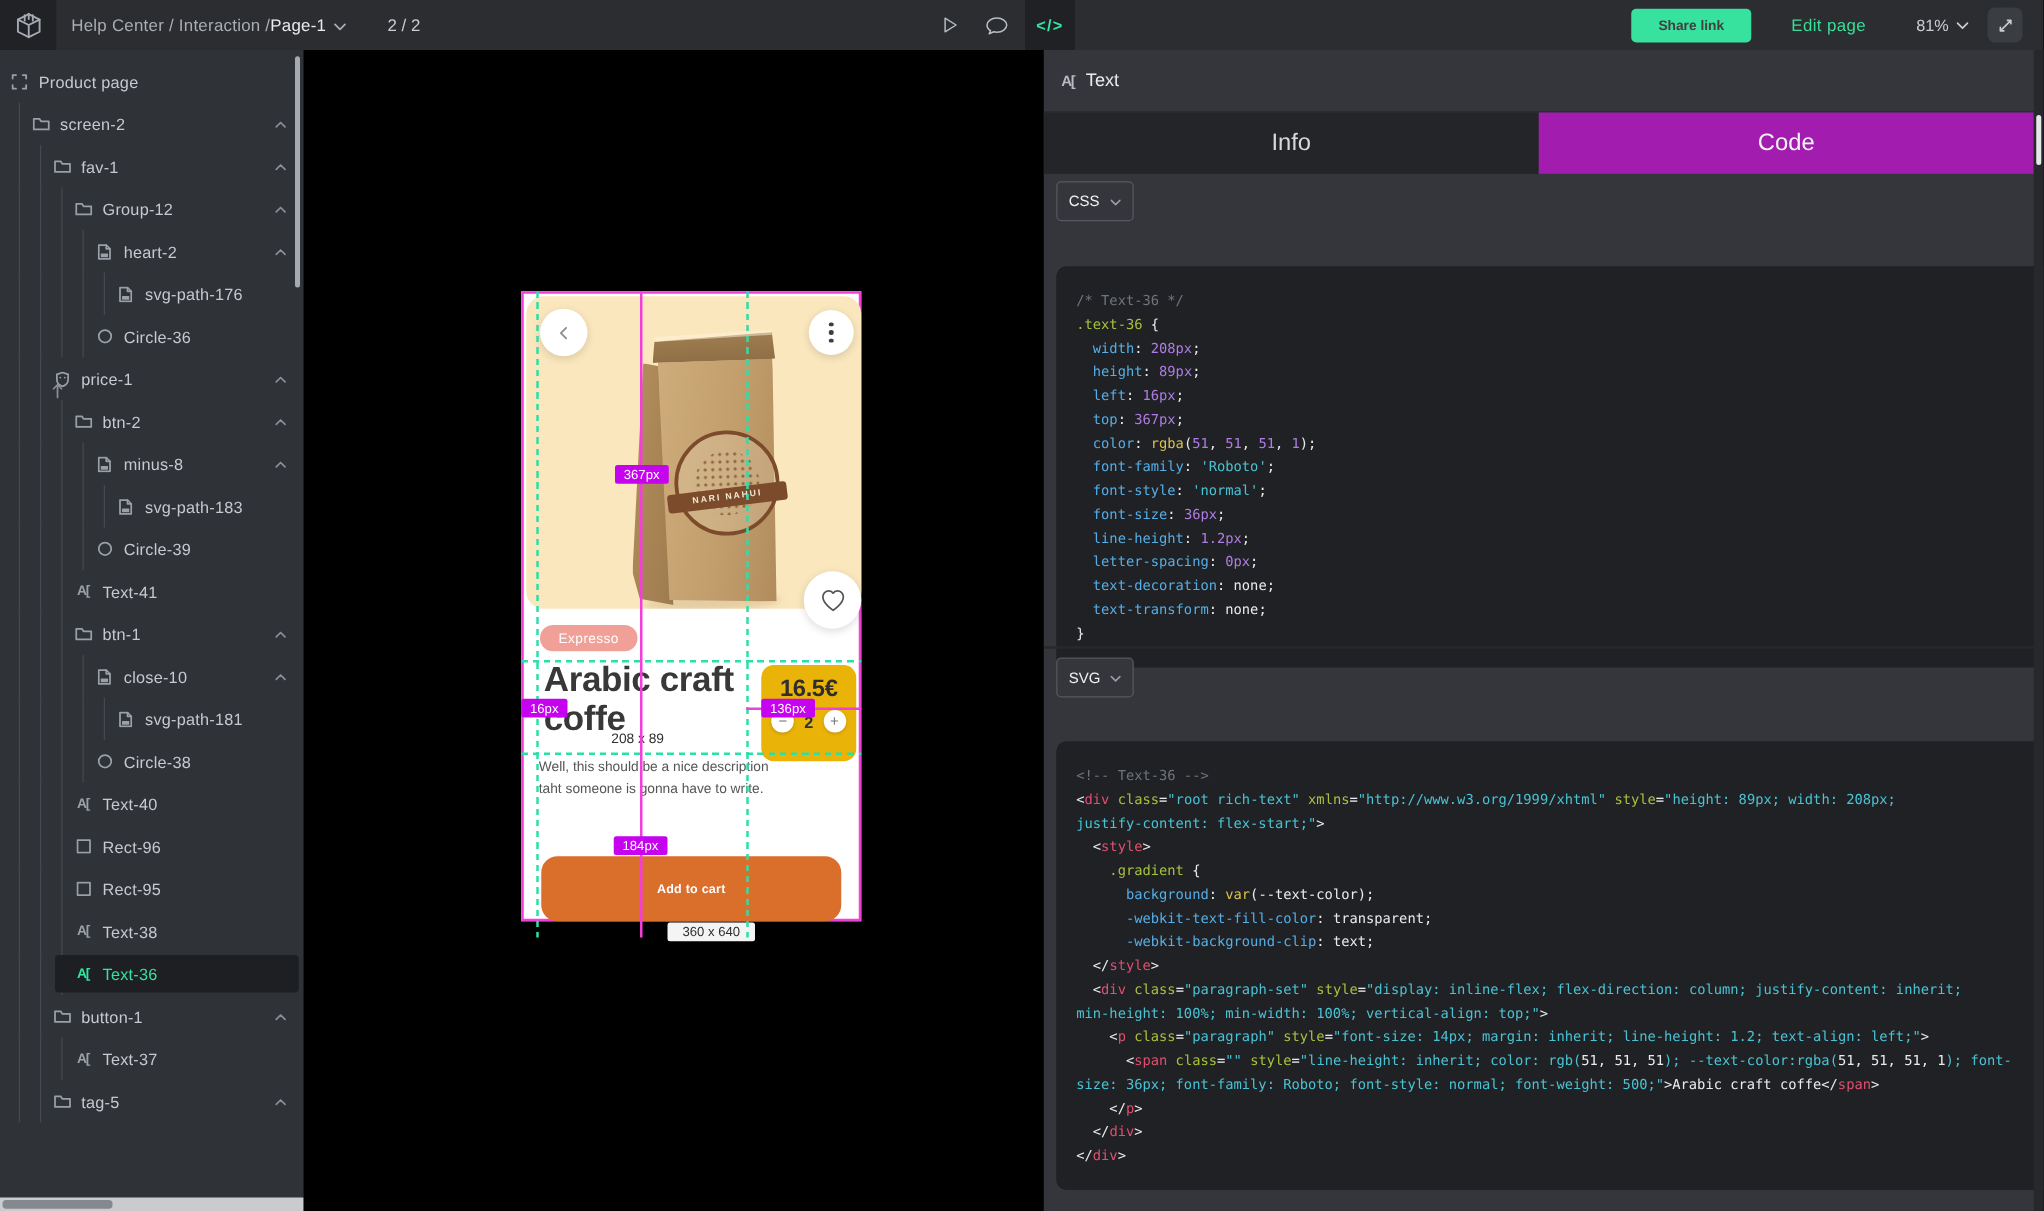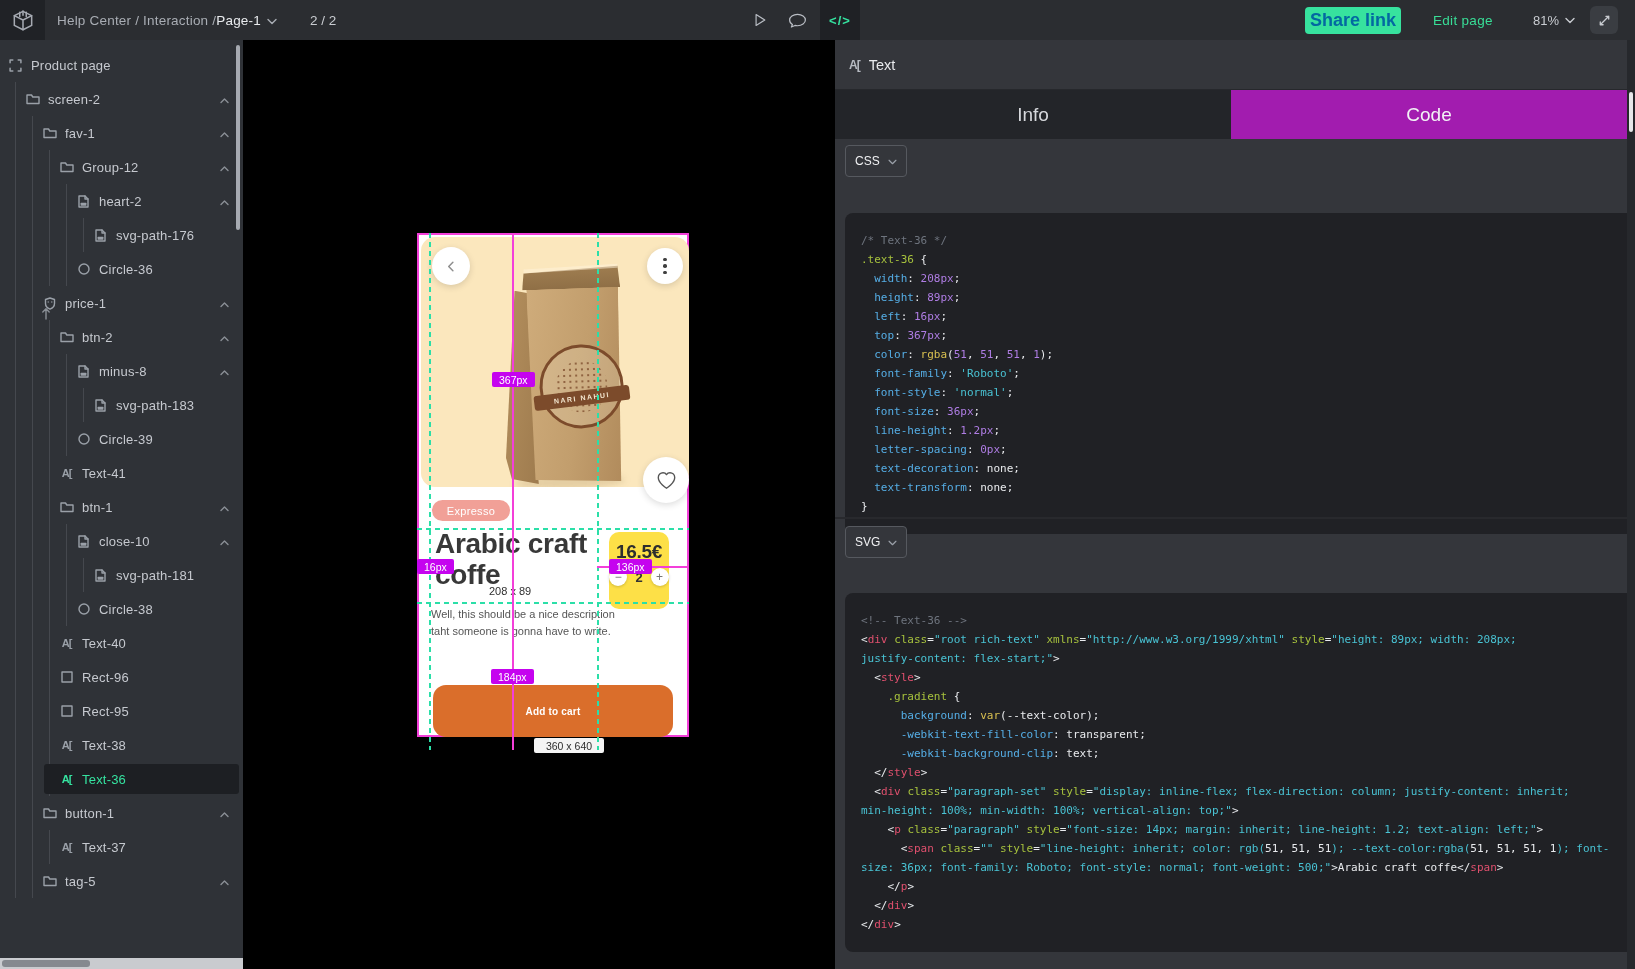--- a/index.html
+++ b/index.html
@@ -10,21 +10,21 @@
   
   .toolbar { position:absolute; left:0; top:0; width:1635px; height:40px; background:#2B2D31; }
   .logo-tile { position:absolute; left:0; top:0; width:45px; height:40px; background:#202226; display:flex; align-items:center; justify-content:center; }
   .crumb { position:absolute; left:57px; top:0; height:40px; display:flex; align-items:center; font-size:13.5px; color:#A9ADB4; letter-spacing:.2px; }
   .crumb .page { color:#E9EBEE; margin-left:0px; }
   .crumb .chev { margin-left:6px; }
   .page-ind { position:absolute; left:310px; top:0; height:40px; display:flex; align-items:center; font-size:13.5px; color:#C9CCD1; }
   .tb-icon { position:absolute; top:0; width:38px; height:40px; display:flex; align-items:center; justify-content:center; color:#B9BDC4; cursor:pointer; }
   .tb-play { left:740px; } .tb-chat { left:778px; }
   .tb-code { position:absolute; left:820px; top:0; width:40px; height:40px; background:#1F2125; display:flex; align-items:center; justify-content:center; color:#35E3A0; font-weight:bold; font-size:13px; letter-spacing:1px; }
-  .share-btn { position:absolute; left:1305px; top:7px; width:96px; height:27px; background:#37E29E; border-radius:4px; border:none; color:#0369a1; font-size:18px; font-weight:bold; display:flex; align-items:center; justify-content:center; cursor:pointer; font-family:inherit; }
+  .share-btn { position:absolute; left:1305px; top:7px; width:96px; height:27px; background:#37E29E; border-radius:4px; border:none; color:#404040; font-size:11px; font-weight:bold; display:flex; align-items:center; justify-content:center; cursor:pointer; font-family:inherit; }
   .edit-link { position:absolute; left:1433px; top:0; height:40px; display:flex; align-items:center; color:#38DE97; font-size:13.5px; letter-spacing:.3px; cursor:pointer; }
   .zoom-ctl { position:absolute; left:1533px; top:0; height:40px; display:flex; align-items:center; gap:6px; color:#C9CCD1; font-size:13px; cursor:pointer; }
   .fs-tile { position:absolute; left:1590px; top:6px; width:28px; height:28px; background:#3A3D42; border-radius:6px; display:flex; align-items:center; justify-content:center; color:#C9CCD1; cursor:pointer; }
 
   
   .sidebar { position:absolute; left:0; top:40px; width:243px; height:929px; background:#2F3237; overflow:hidden; }
   #tree { position:absolute; left:0; top:8px; width:243px; }
   .trow { position:relative; height:34px; display:flex; align-items:center; padding-left:15px; cursor:pointer; }
   .trow .g { width:17px; height:34px; border-left:1px solid #45484E; flex:none; }
   .trow .ic { position:relative; margin-left:-7px; width:15px; height:15px; display:flex; align-items:center; justify-content:center; color:#9AA0A8; flex:none; }
@@ -57,21 +57,21 @@
   .bag .front { position:absolute; left:26px; top:26px; width:92px; height:202px; background:linear-gradient(100deg,#CFAC7B,#C29E6D 55%,#B08A5B); clip-path:polygon(0 2%,100% 0,96% 100%,3% 98%); border-radius:3px; }
   .bag .fold { position:absolute; left:22px; top:8px; width:98px; height:26px; background:linear-gradient(#A28052,#8F6F46); clip-path:polygon(2% 35%,98% 18%,100% 100%,0 100%); }
   .bag .foldhi { position:absolute; left:24px; top:12px; width:94px; height:4px; background:rgba(255,244,220,.5); transform:rotate(-1.5deg); }
   .stamp { position:absolute; left:36px; top:90px; width:84px; height:84px; border:3px solid #7C4B2B; border-radius:50%; background:rgba(247,236,216,.22); }
   .stamp .dots { position:absolute; inset:13px; border-radius:50%; background-image:radial-gradient(#7C4B2B 1px, transparent 1.4px); background-size:6px 6px; opacity:.75; }
   .stamp .ribbon { position:absolute; left:-9px; right:-9px; top:55%; height:15px; background:#7C4B2B; transform:rotate(-5deg); border-radius:3px; color:#F3E6CF; font-size:7px; font-weight:bold; text-align:center; line-height:15px; letter-spacing:1.5px; }
 
   .tag-pill { position:absolute; left:13px; top:265px; width:78px; height:21px; border-radius:11px; background:#F1A097; color:#fff; font-size:11px; font-weight:normal; display:flex; align-items:center; justify-content:center; letter-spacing:.3px; z-index:2; }
   .prod-title { position:absolute; left:16px; top:293px; width:175px; font-size:28px; line-height:31px; font-weight:700; color:#383838; letter-spacing:-.3px; z-index:2; }
   .size-label { position:absolute; left:72px; top:352px; font-size:11px; color:#2F2F2F; z-index:4; }
-  .price-box { position:absolute; left:190px; top:297px; width:60px; height:77px; border-radius:10px; background:#fde047; z-index:2; }
+  .price-box { position:absolute; left:190px; top:297px; width:76px; height:77px; border-radius:10px; background:#eab308; z-index:2; }
   .price-val { text-align:center; margin-top:9px; font-size:19px; font-weight:800; color:#2E2E2E; letter-spacing:-.3px; }
   .stepper { display:flex; align-items:center; justify-content:center; gap:8px; margin-top:5px; }
   .step-btn { width:18px; height:18px; border-radius:50%; background:#fff; box-shadow:0 1px 3px rgba(0,0,0,.18); display:flex; align-items:center; justify-content:center; font-size:12px; color:#777; cursor:pointer; }
   .qty { font-size:13px; font-weight:bold; color:#333; }
   .prod-desc { position:absolute; left:12px; top:371px; font-size:11px; line-height:16.5px; color:#555; z-index:2; white-space:nowrap; }
   .cta-btn { position:absolute; left:14px; top:450px; width:240px; height:52px; border-radius:13px; background:#DA6E2B; color:#fff; font-size:10px; font-weight:bold; display:flex; align-items:center; justify-content:center; cursor:pointer; z-index:2; letter-spacing:.2px; }
   .frame-chip { position:absolute; left:117px; top:505px; width:70px; height:15px; background:#F4F4F4; border-radius:2px; font-size:10.5px; color:#2F2F2F; display:flex; align-items:center; justify-content:center; z-index:2; }
 
   
   .gv { position:absolute; top:0; width:2px; height:517px; z-index:5;

